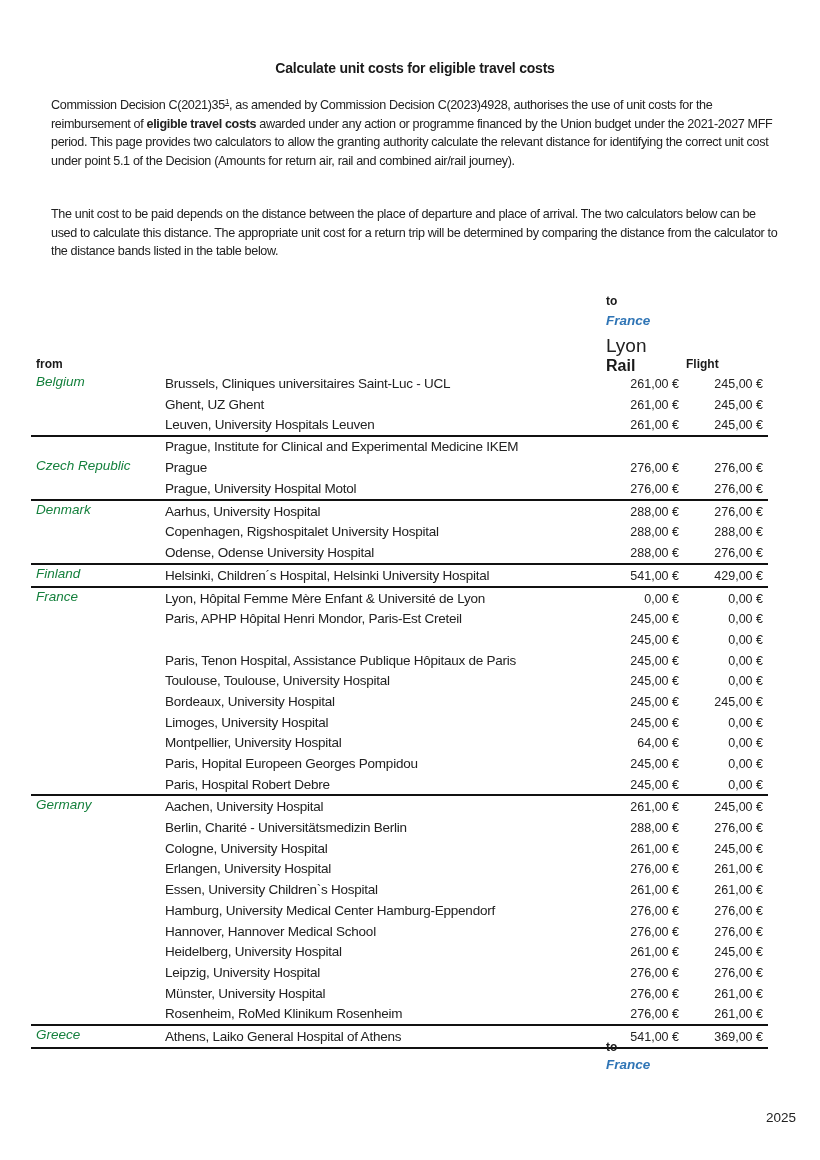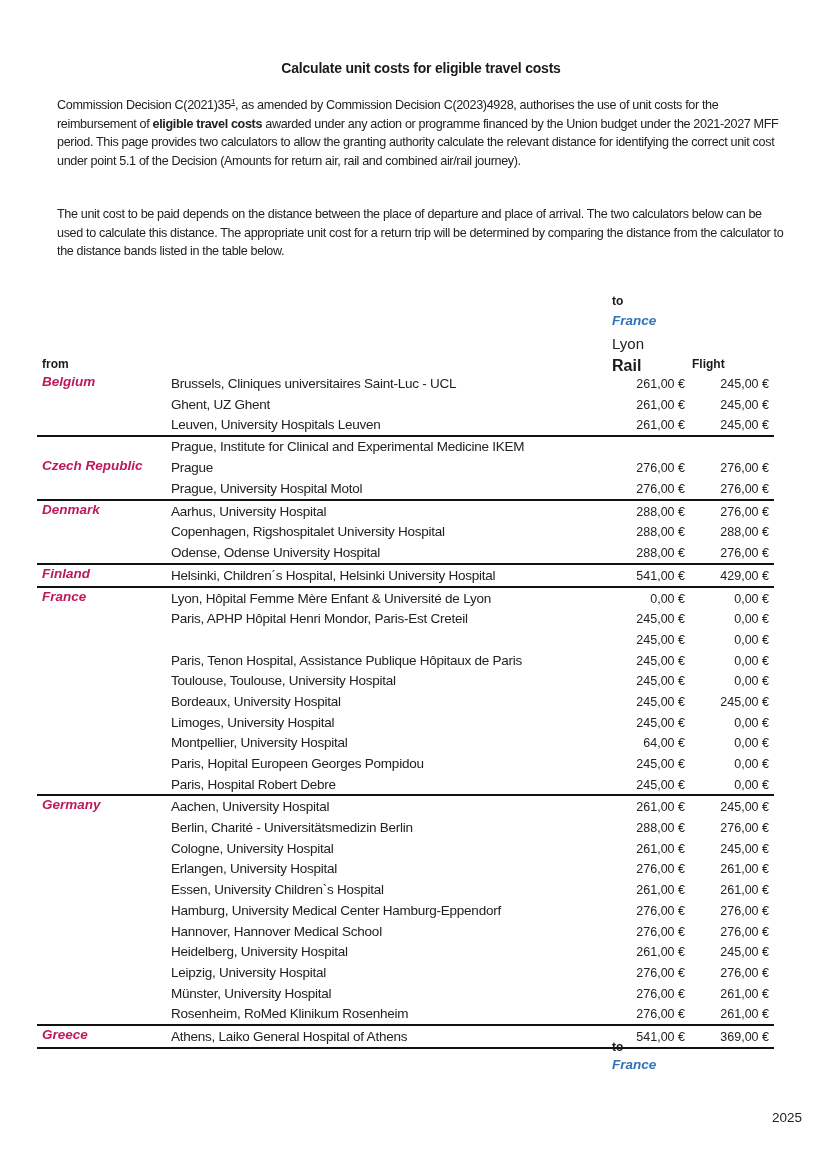--- a/index.html
+++ b/index.html
@@ -1,39 +1,39 @@
 <!DOCTYPE html>
 <html><head>
 <meta charset="utf-8">
 <style>
   html, body { margin: 0; padding: 0; background: #ffffff; }
   body { width: 820px; height: 1160px; position: relative; overflow: hidden; color: #1a1a1a; }
-  .page { position: absolute; left: 11px; top: 0; width: 648px; height: 1160px; }
+  .page { position: absolute; left: 5px; top: 0; width: 648px; height: 1160px; }
   .title { position: absolute; top: 60px; left: 0; width: 820px; text-align: center;
            font-family: "Liberation Sans Narrow", "Liberation Sans", sans-serif; font-weight: bold; font-size: 14px; letter-spacing: -0.2px; }
   .para { position: absolute; left: 30px; width: 730px; font-family: "Liberation Sans", sans-serif;
           font-size: 12.6px; line-height: 18.6px; letter-spacing: -0.35px; color: #222; margin-left: 16px; }
   .para b { font-weight: bold; }
   .p1 { top: 93px; }
   .p2 { top: 205px; }
   .link { position: absolute; left: 72px; top: 271px; font-family: "Liberation Sans", sans-serif; font-size: 13px;
           color: #1f4fbf; text-decoration: underline; letter-spacing: -0.2px; }
   .hdr-to { position: absolute; left: 601px; top: 294px; font-family: "Liberation Sans", sans-serif; font-weight: bold; font-size: 12px; }
   .hdr-france { position: absolute; left: 601px; top: 313px; font-family: "Liberation Sans", sans-serif; font-weight: bold; font-style: italic; font-size: 13.5px; color: #2e74b5; }
-  .hdr-lyon { position: absolute; left: 601px; top: 335px; font-family: "Liberation Sans", sans-serif; font-size: 15px; color: #222; }
+  .hdr-lyon { position: absolute; left: 601px; top: 335px; font-family: "Liberation Sans", sans-serif; font-size: 19px; color: #222; }
   .hdr-from { position: absolute; left: 31px; top: 357px; font-family: "Liberation Sans", sans-serif; font-weight: bold; font-size: 12px; }
   .hdr-rail { position: absolute; left: 601px; top: 357px; font-family: "Liberation Sans", sans-serif; font-weight: bold; font-size: 16px; text-align: right; }
   .hdr-flight { position: absolute; left: 681px; top: 357px; font-family: "Liberation Sans", sans-serif; font-weight: bold; font-size: 12px; }
 
   .table { position: absolute; left: 26px; top: 373px; width: 737px; }
   .group { position: relative; border-bottom: 2px solid #111; }
   .row { position: relative; height: 20.7px; }
   .row.tall { height: 41px; }
-  .country { position: absolute; left: 5px; top: 1px; font-family: "Liberation Sans", sans-serif; font-weight: bold; font-style: italic;
-             font-size: 13.5px; color: #be185d; }
+  .country { position: absolute; left: 5px; top: 1px; font-family: "Liberation Sans", sans-serif; font-weight: normal; font-style: italic;
+             font-size: 13.5px; color: #15803d; }
   .hospital { position: absolute; left: 134px; top: 1px; font-family: "Liberation Sans", sans-serif; font-size: 13.5px; color: #222;
               letter-spacing: -0.25px; white-space: nowrap; line-height: 20.7px; }
   .row.tall .hospital { top: 0; }
   .rail { position: absolute; right: 89px; top: 4px; font-family: "Liberation Sans", sans-serif; font-size: 12.5px; color: #222; text-align: right; }
   .flight { position: absolute; right: 5px; top: 4px; font-family: "Liberation Sans", sans-serif; font-size: 12.5px; color: #222; text-align: right; }
   .row.tall .rail, .row.tall .flight { top: 24px; }
   .row.tall .country { top: 21px; }
 
   .foot-to { position: absolute; left: 601px; top: 1040px; font-family: "Liberation Sans", sans-serif; font-weight: bold; font-size: 12px; }
   .foot-france { position: absolute; left: 601px; top: 1057px; font-family: "Liberation Sans", sans-serif; font-weight: bold; font-style: italic; font-size: 13.5px; color: #2e74b5; }

